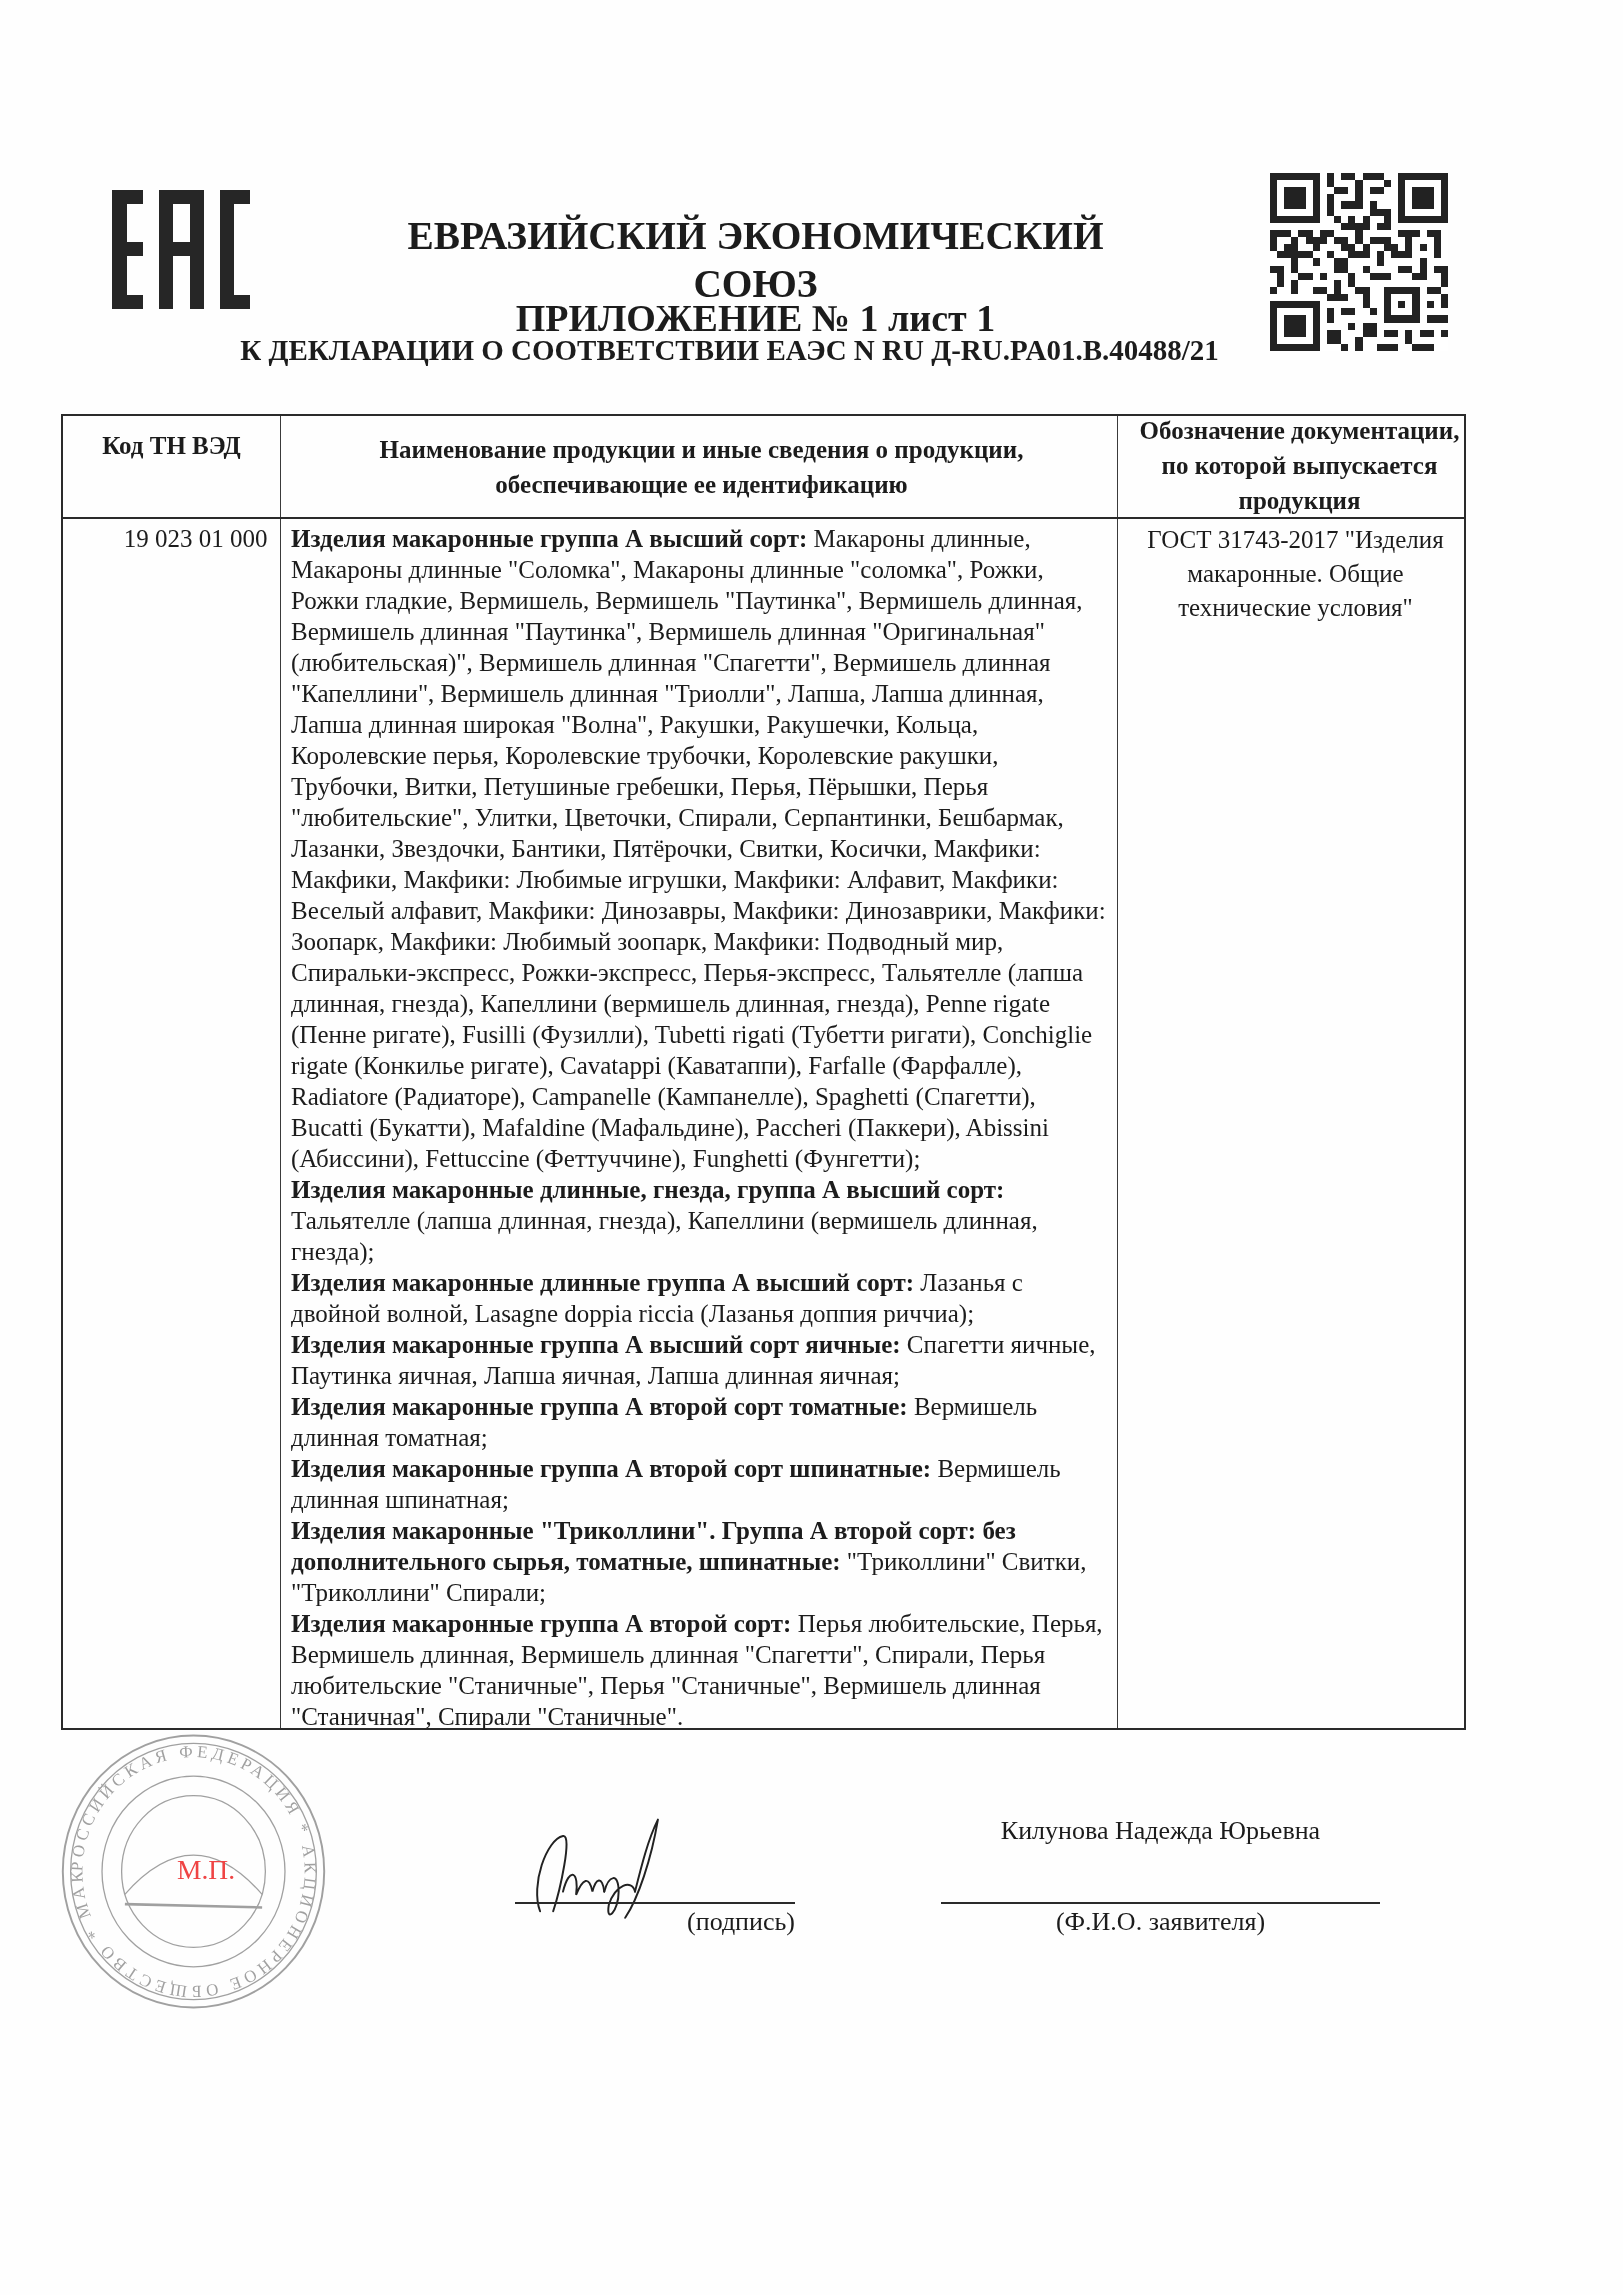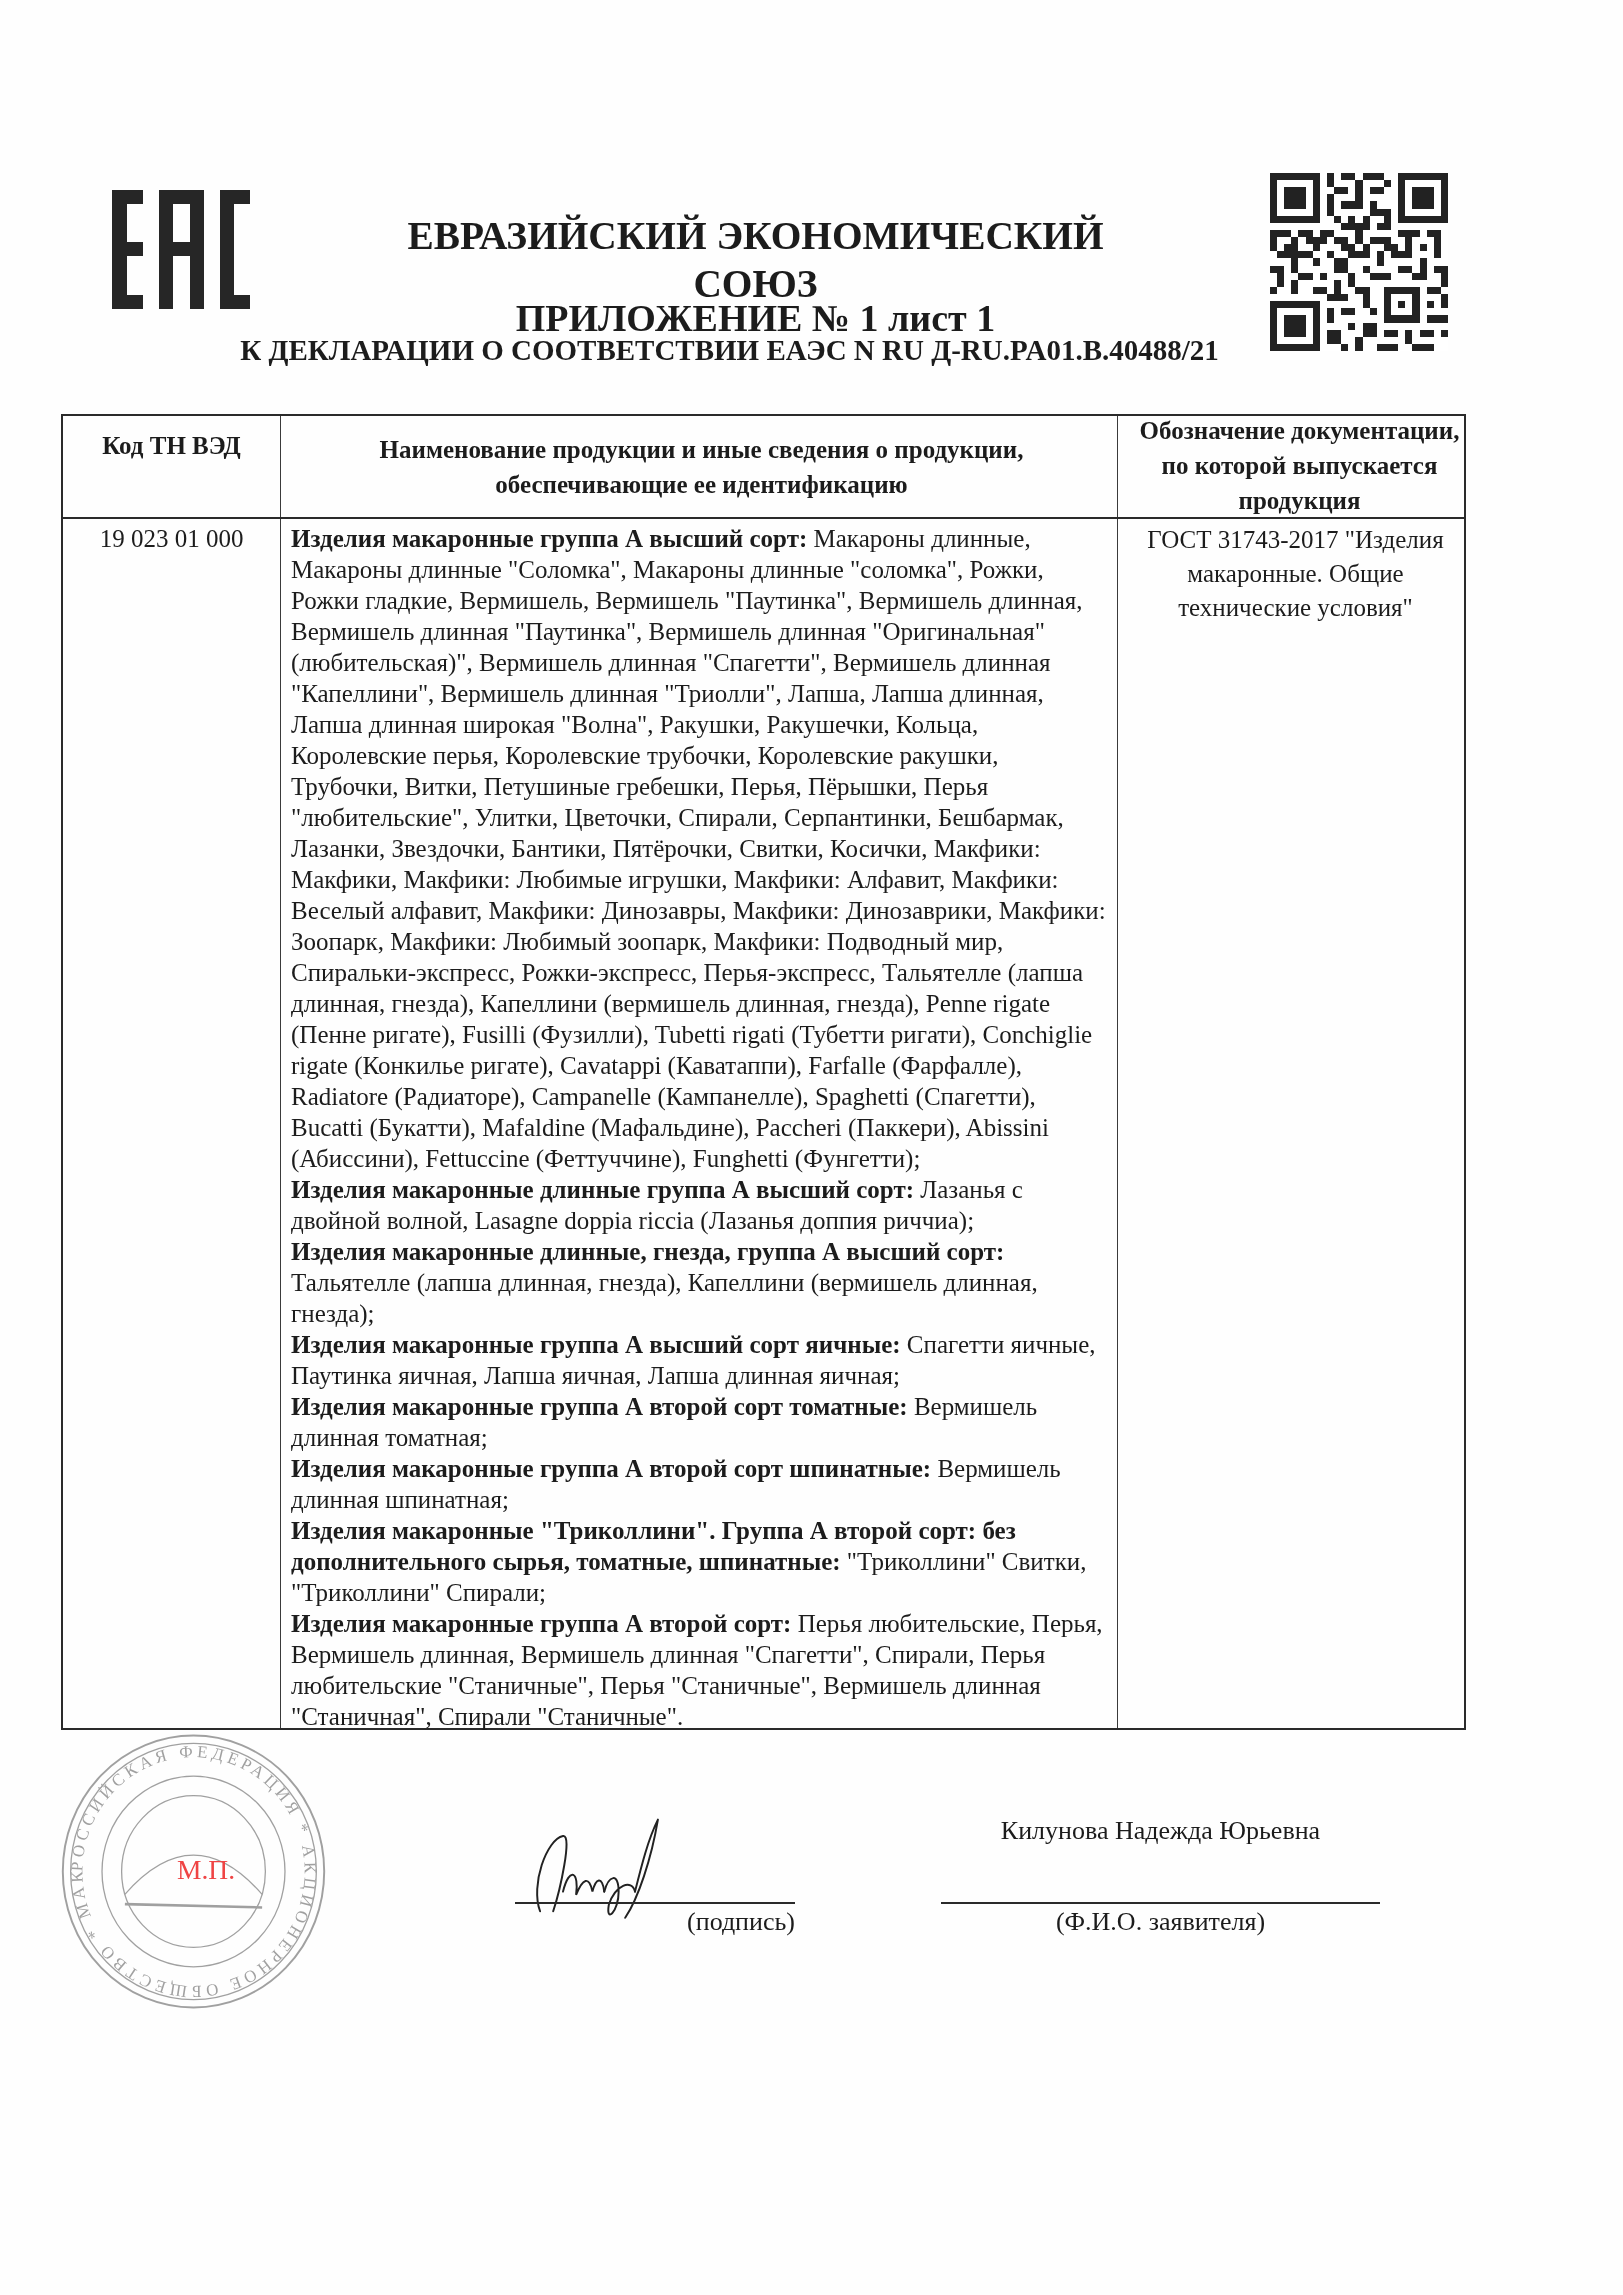--- a/index.html
+++ b/index.html
@@ -22,21 +22,21 @@
   .qr svg { width: 100%; height: 100%; display: block; }
 
   
   .tbl { position: absolute; left: 61px; top: 414px; width: 1405px; height: 1316px;
          border: 2px solid #2a2a2a; box-sizing: border-box; }
   .col-div { position: absolute; top: 0; bottom: 0; width: 0; border-left: 1.3px solid #3a3a3a; }
   .row-div { position: absolute; left: 0; right: 0; height: 0; border-top: 2px solid #2a2a2a; }
 
   .hdr { position: absolute; font-weight: bold; font-size: 25px; text-align: center; line-height: 35px; }
   .cell { position: absolute; font-size: 25px; line-height: 31px; }
-  .code { text-align: center; }
+  .code { text-align: center; padding-left: 24px; }
   .products { text-align: left; }
   .products p { margin: 0; }
   .products b { font-weight: bold; }
   .gost { text-align: center; line-height: 34px; }
 
   
   .stamp { position: absolute; left: 56px; top: 1731px; width: 275px; height: 281px; opacity: 0.55; }
   .stamp svg { width: 100%; height: 100%; }
   .mp { position: absolute; left: 177px; top: 1854px; font-size: 27.5px; color: #ef4444; }
 
@@ -178,22 +178,22 @@
     <div class="row-div" style="top:101px;"></div>
 
     <div class="hdr" style="left:0;top:12px;width:217px;">Код ТН ВЭД</div>
     <div class="hdr" style="left:262px;top:15.7px;width:753px;">Наименование продукции и иные сведения о продукции, обеспечивающие ее идентификацию</div>
     <div class="hdr" style="left:1073px;top:-2.6px;width:327px;">Обозначение документации, по которой выпускается продукция</div>
 
     <div class="cell code" style="left:0;top:107px;width:217px;">19 023 01 000</div>
 
     <div class="cell products" style="left:228px;top:107px;width:818px;">
       <p><b>Изделия макаронные группа А высший сорт:</b> <span>Макароны длинные, Макароны длинные "Соломка", Макароны длинные "соломка", Рожки, Рожки гладкие, Вермишель, Вермишель "Паутинка", Вермишель длинная, Вермишель длинная "Паутинка", Вермишель длинная "Оригинальная" (любительская)", Вермишель длинная "Спагетти", Вермишель длинная "Капеллини", Вермишель длинная "Триолли", Лапша, Лапша длинная, Лапша длинная широкая "Волна", Ракушки, Ракушечки, Кольца, Королевские перья, Королевские трубочки, Королевские ракушки, Трубочки, Витки, Петушиные гребешки, Перья, Пёрышки, Перья "любительские", Улитки, Цветочки, Спирали, Серпантинки, Бешбармак, Лазанки, Звездочки, Бантики, Пятёрочки, Свитки, Косички, Макфики: Макфики, Макфики: Любимые игрушки, Макфики: Алфавит, Макфики: Веселый алфавит, Макфики: Динозавры, Макфики: Динозаврики, Макфики: Зоопарк, Макфики: Любимый зоопарк, Макфики: Подводный мир, Спиральки-экспресс, Рожки-экспресс, Перья-экспресс, Тальятелле (лапша длинная, гнезда), Капеллини (вермишель длинная, гнезда), Penne rigate (Пенне ригате), Fusilli (Фузилли), Tubetti rigati (Тубетти ригати), Conchiglie rigate (Конкилье ригате), Cavatappi (Каватаппи), Farfalle (Фарфалле), Radiatore (Радиаторе), Campanelle (Кампанелле), Spaghetti (Спагетти), Bucatti (Букатти), Mafaldine (Мафальдине), Paccheri (Паккери), Abissini (Абиссини), Fettuccine (Феттуччине), Funghetti (Фунгетти);</span></p>
+      <p><b>Изделия макаронные длинные, гнезда, группа А высший сорт:</b> <span>Тальятелле (лапша длинная, гнезда), Капеллини (вермишель длинная, гнезда);</span></p>
       <p><b>Изделия макаронные длинные группа А высший сорт:</b> <span>Лазанья с двойной волной, Lasagne doppia riccia (Лазанья доппия риччиа);</span></p>
-      <p><b>Изделия макаронные длинные, гнезда, группа А высший сорт:</b> <span>Тальятелле (лапша длинная, гнезда), Капеллини (вермишель длинная, гнезда);</span></p>
       <p><b>Изделия макаронные группа А высший сорт яичные:</b> <span>Спагетти яичные, Паутинка яичная, Лапша яичная, Лапша длинная яичная;</span></p>
       <p><b>Изделия макаронные группа А второй сорт томатные:</b> <span>Вермишель длинная томатная;</span></p>
       <p><b>Изделия макаронные группа А второй сорт шпинатные:</b> <span>Вермишель длинная шпинатная;</span></p>
       <p><b>Изделия макаронные "Триколлини". Группа А второй сорт: без дополнительного сырья, томатные, шпинатные:</b> <span>"Триколлини" Свитки, "Триколлини" Спирали;</span></p>
       <p><b>Изделия макаронные группа А второй сорт:</b> <span>Перья любительские, Перья, Вермишель длинная, Вермишель длинная "Спагетти", Спирали, Перья любительские "Станичные", Перья "Станичные", Вермишель длинная "Станичная", Спирали "Станичные".</span></p>
     </div>
 
     <div class="cell gost" style="left:1064px;top:107px;width:337px;">ГОСТ 31743-2017 "Изделия макаронные. Общие технические условия"</div>
   </div>
 

